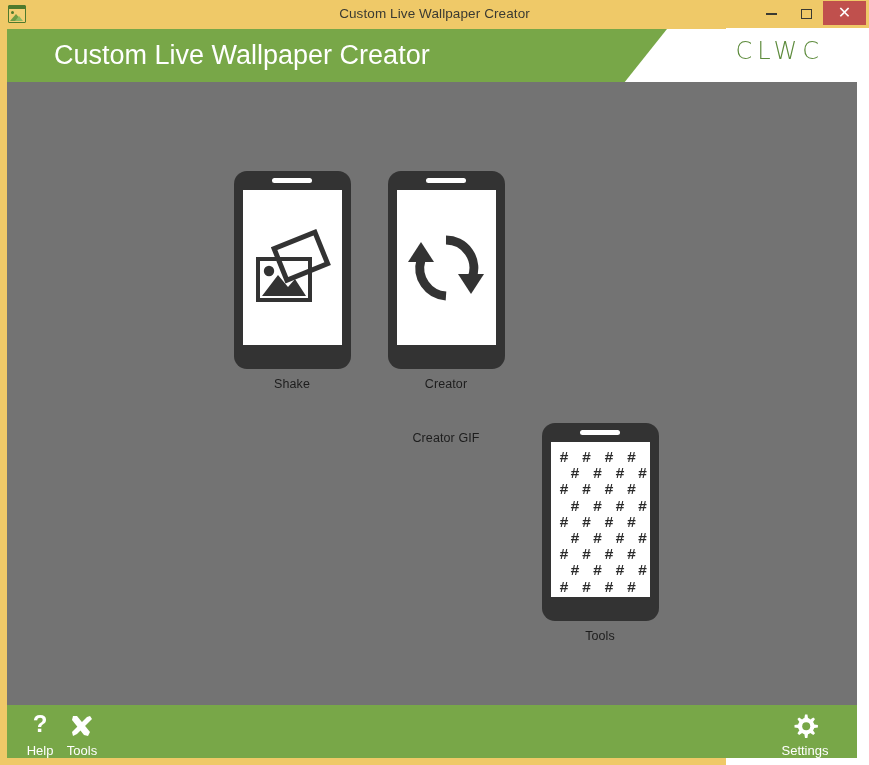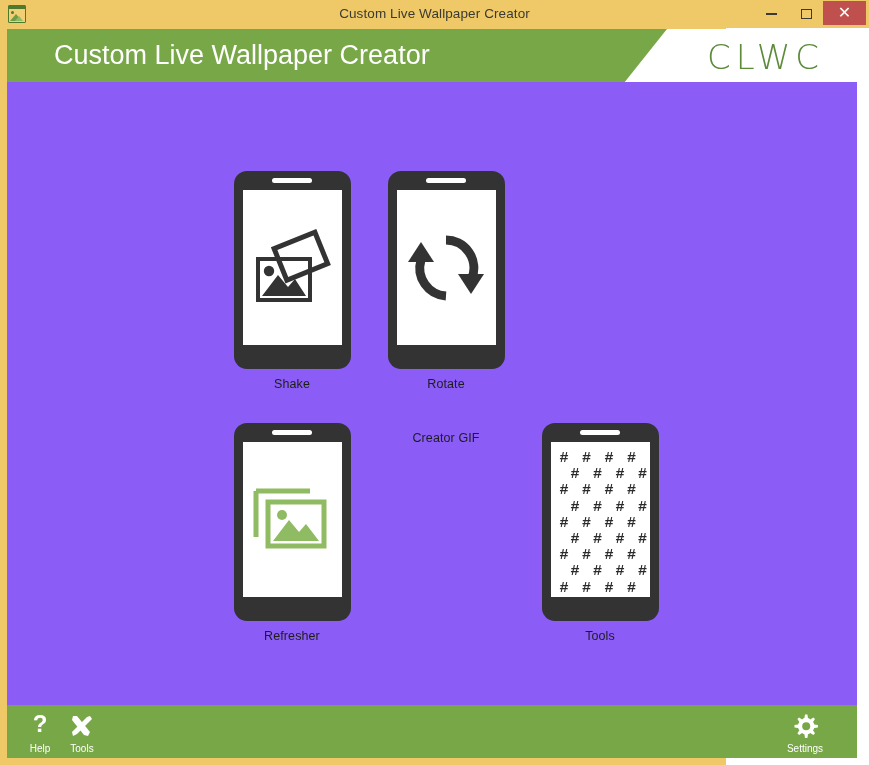--- a/index.html
+++ b/index.html
@@ -137,35 +137,35 @@
     height: 53px;
     line-height: 53px;
     font-size: 27px;
     color: #ffffff;
     font-weight: 400;
     white-space: nowrap;
   }
   #brand-logo {
     position: absolute;
     right: 33px; top: 8px;
-    font-size: 34px;
+    font-size: 24px;
     letter-spacing: 5px;
     color: #5d8b3c;
     font-weight: 300;
     font-family: "DejaVu Sans", sans-serif;
     white-space: nowrap;
   }
 
   
   #main-grid {
     position: absolute;
     left: 0; top: 53px;
     width: 850px;
     height: 623px;
-    background: #8b5cf6;
+    background: #737373;
   }
 
   .tile {
     position: absolute;
     width: 160px;
     text-align: center;
     cursor: pointer;
   }
   .tile-r0 { top: 89px; }
   .tile-r1 { top: 341px; }
@@ -234,21 +234,21 @@
     color: #ffffff;
     cursor: pointer;
   }
   .tool-item .tool-glyph {
     height: 28px;
     display: flex;
     align-items: center;
     justify-content: center;
   }
   .tool-item .tool-label {
-    font-size: 10px;
+    font-size: 13px;
     margin-top: 3px;
     color: #ffffff;
   }
   #tool-help { left: 5px; }
   #tool-tools { left: 47px; }
   #tool-settings { right: 24px; }
 
   svg { display: block; }
 </style>
 </head>
@@ -314,40 +314,24 @@
             <div class="icon-wrap">
               <svg width="80" height="76" viewBox="0 0 80 76">
                 <path d="M40 10 A28 28 0 0 1 66 48" fill="none" stroke="#333333" stroke-width="9"></path>
                 <path d="M40 66 A28 28 0 0 1 15 30" fill="none" stroke="#333333" stroke-width="9"></path>
                 <polygon points="52,44 78,44 65,64" fill="#333333"></polygon>
                 <polygon points="28,32 2,32 15,12" fill="#333333"></polygon>
               </svg>
             </div>
           </div>
         </div>
-        <div class="tile-label">Rotate</div>
-      </div>
-
-
-      <div class="tile tile-r1 tile-c0">
-        <div class="phone">
-          <div class="speaker"></div>
-          <div class="screen">
-            <div class="icon-wrap">
-              <svg width="80" height="70" viewBox="0 0 80 70">
-                <path d="M4 6 L58 6 M4 6 L4 52" fill="none" stroke="#8fbb63" stroke-width="5"></path>
-                <rect x="16" y="17" width="56" height="44" fill="none" stroke="#8fbb63" stroke-width="5"></rect>
-                <circle cx="30" cy="30" r="5" fill="#8fbb63"></circle>
-                <path d="M21 56 L37 35 L47 47 L54 39 L67 56 Z" fill="#8fbb63"></path>
-              </svg>
-            </div>
-          </div>
-        </div>
-        <div class="tile-label">Refresher</div>
-      </div>
+        <div class="tile-label">Creator</div>
+      </div>
+
+
 
       <div class="tile tile-r1 tile-c1">
         <div class="tile-label">Creator GIF</div>
       </div>
 
       <div class="tile tile-r1 tile-c2">
         <div class="phone">
           <div class="speaker"></div>
           <div class="screen">
             <div class="icon-wrap">

